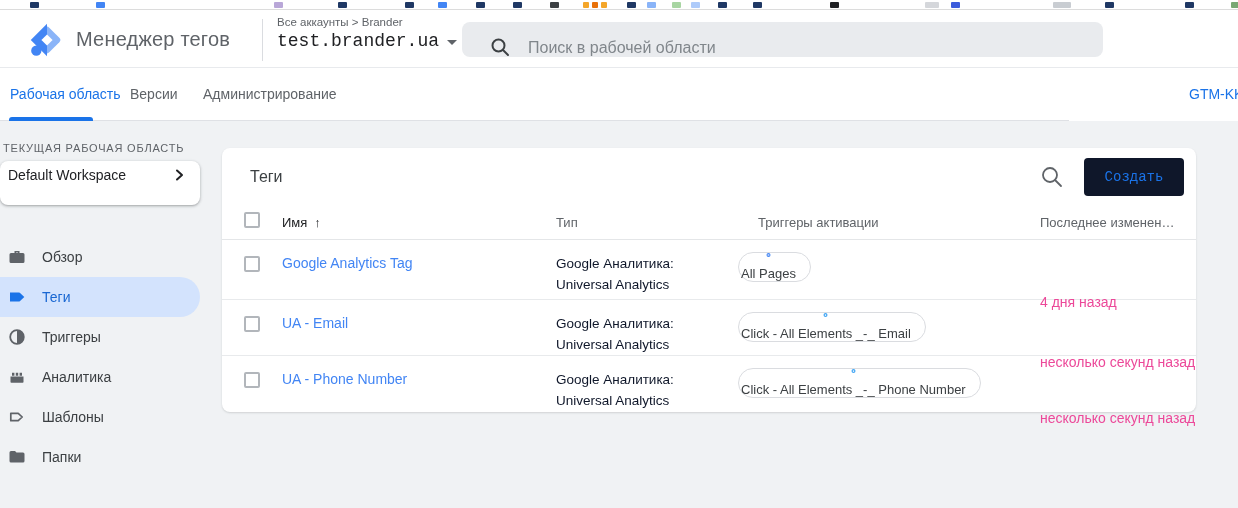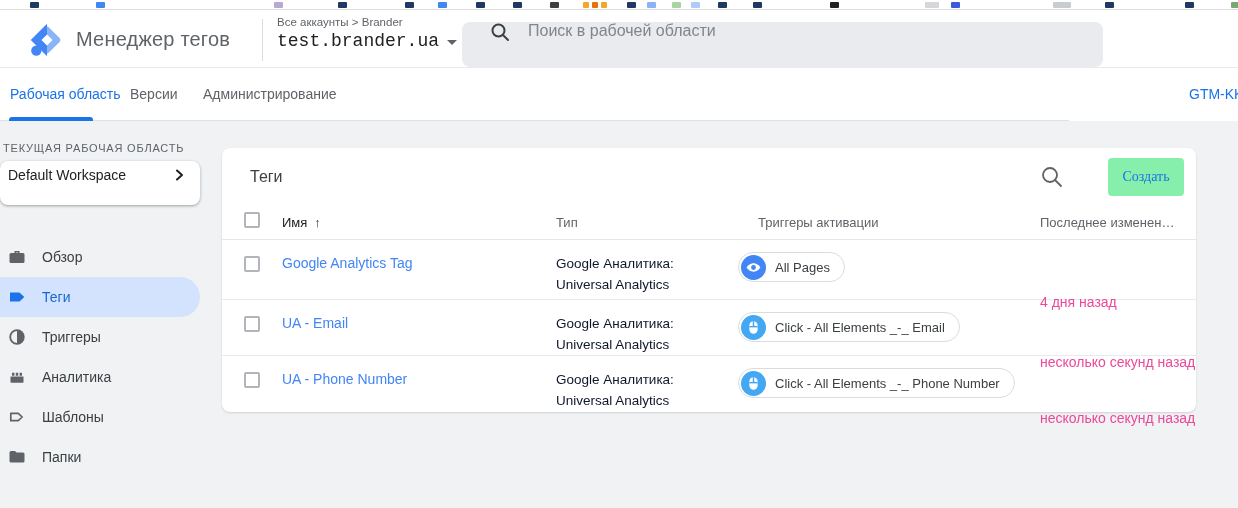--- a/index.html
+++ b/index.html
@@ -13,21 +13,21 @@
 
   
   .header { position:absolute; left:0; top:10px; width:1238px; height:58px; background:#fff; border-bottom:1px solid #e8eaed; }
   .logo { position:absolute; left:28px; top:11px; width:38px; height:38px; }
   .app-title { position:absolute; left:76px; top:18px; font-size:20px; color:#5f6368; letter-spacing:.2px; }
   .hdr-divider { position:absolute; left:262px; top:9px; width:1px; height:42px; background:#dadce0; }
   .acct { position:absolute; left:277px; top:6px; cursor:pointer; }
   .crumb { font-size:11.5px; color:#5f6368; }
   .container-row { margin-top:3px; font-size:18px; color:#202124; display:flex; align-items:center; gap:8px;font-family:Liberation Mono, monospace; }
   .caret { width:0; height:0; border-left:5px solid transparent; border-right:5px solid transparent; border-top:5px solid #5f6368; margin-top:3px; }
-  .searchbox { position:absolute; left:462px; top:12px; width:641px; height:45px; background:#e9ebee; border-radius:8px; display:flex; align-items:flex-start; padding-left:28px; cursor:text; }
+  .searchbox { position:absolute; left:462px; top:12px; width:641px; height:35px; background:#e9ebee; border-radius:8px; display:flex; align-items:flex-end; padding-left:28px; cursor:text; }
   .searchbox .ph { color:#80868b; font-size:16px; margin-left:18px; }
 
   
   .tabbar { position:absolute; left:0; top:68px; width:1069px; height:53px; background:#fff; border-bottom:1px solid #dfe1e5; }
   .tab { position:absolute; top:0; height:53px; line-height:52px; font-size:14px; color:#5f6368; font-weight:500; cursor:pointer; }
   .tab.active { color:#1a73e8; }
   .tab-underline { position:absolute; left:-1px; bottom:0; width:84px; height:4px; background:#1a73e8; border-radius:3px 3px 0 0; }
   .container-id { position:absolute; left:1189px; top:0; height:53px; line-height:52px; font-size:14px; color:#1a73e8; white-space:nowrap; cursor:pointer; }
 
   
@@ -45,39 +45,39 @@
   .mi .mi-label { position:absolute; left:42px; font-size:14px; color:#3c4043; }
   .mi.active { background:#d3e3fd; border-radius:0 20px 20px 0; }
   .mi.active .mi-icon { color:#1a73e8; }
   .mi.active .mi-label { color:#1967d2; font-weight:500; }
 
   
   .card { position:absolute; left:222px; top:27px; width:974px; height:264px; background:#fff; border-radius:8px;
           box-shadow:0 1px 2px rgba(60,64,67,.18); }
   .card-title { position:absolute; left:28px; top:20px; font-size:16px; color:#3c4043; font-weight:400; }
   .tbl-search { position:absolute; left:818px; top:17px; width:24px; height:24px; cursor:pointer; }
-  .create-btn { position:absolute; right:12px; top:10px; width:76px; height:38px; background:#86efac; color:#1a73e8;
-                font-size:14px; font-weight:500; border:none; border-radius:4px; cursor:pointer; font-family:Liberation Serif, serif; }
+  .create-btn { position:absolute; right:12px; top:10px; width:100px; height:38px; background:#0f172a; color:#1a73e8;
+                font-size:14px; font-weight:500; border:none; border-radius:4px; cursor:pointer; font-family:Liberation Mono, monospace; }
 
   .thead { position:absolute; left:0; top:59px; width:974px; height:33px; border-bottom:1px solid #e4e6e8; font-size:13px; color:#5f6368; }
   .thead .cb { top:5px; }
   .col-name { position:absolute; left:60px; top:8px; color:#202124; }
   .sort-arrow { margin-left:7px; color:#202124; }
   .col-type { position:absolute; left:334px; top:8px; }
   .col-trig { position:absolute; left:516px; top:8px;margin-left:20px; }
   .col-mod  { position:absolute; left:818px; top:8px; }
 
   .trow { position:absolute; left:0; width:974px; border-bottom:1px solid #e8eaec; }
   .trow.last { border-bottom:none; }
   .cb { position:absolute; left:22px; width:16px; height:16px; border:2px solid #b2b6bb; border-radius:2px; background:#fff; cursor:pointer; }
   .trow .cb { top:16px; }
   .tag-link { position:absolute; left:60px; top:15px; font-size:14px; color:#4285f4; text-decoration:none; cursor:pointer; }
   .type-cell { position:absolute; left:334px; top:13px; font-size:13.5px; color:#0f172a; line-height:21px; }
   .pill { position:absolute; left:516px; top:12px; height:30px; display:inline-flex; align-items:center;
-          border:1px solid #dadce0; border-radius:16px; background:#fff; padding:0 14px 0 2px; gap:9px; cursor:pointer; }
+          border:1px solid #dadce0; border-radius:16px; background:#fff; padding:0 14px 0 2px; gap:9px; cursor:pointer;flex-direction:column; }
   .pill svg { display:block; }
   .pill .pill-label { font-size:13px; color:#3c4043; white-space:nowrap; }
   .mod-cell { position:absolute; left:818px; top:15px; width:165px; font-size:14px; color:#ec4899; line-height:21px;margin-top:37px; }
 </style>
 </head>
 <body>
 
 <div class="screen">
 
   <div class="bstrip">

